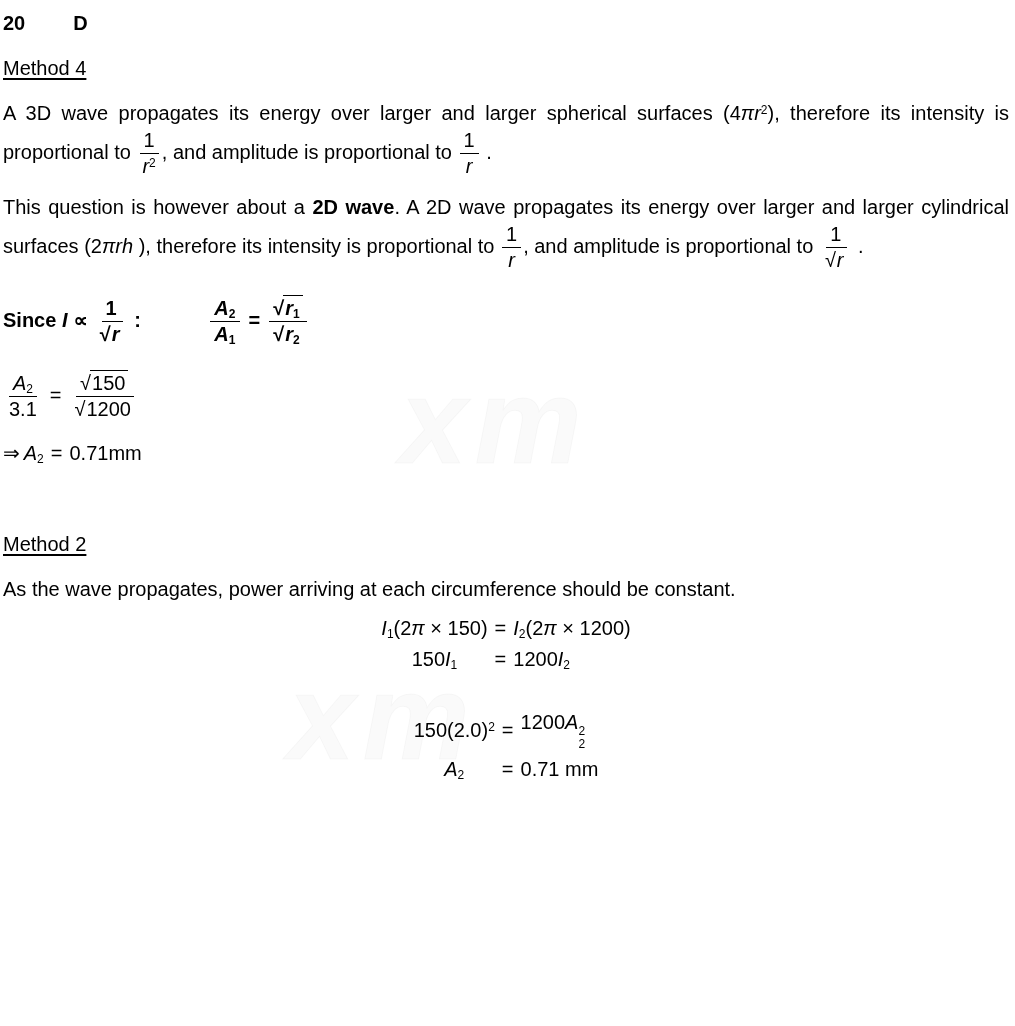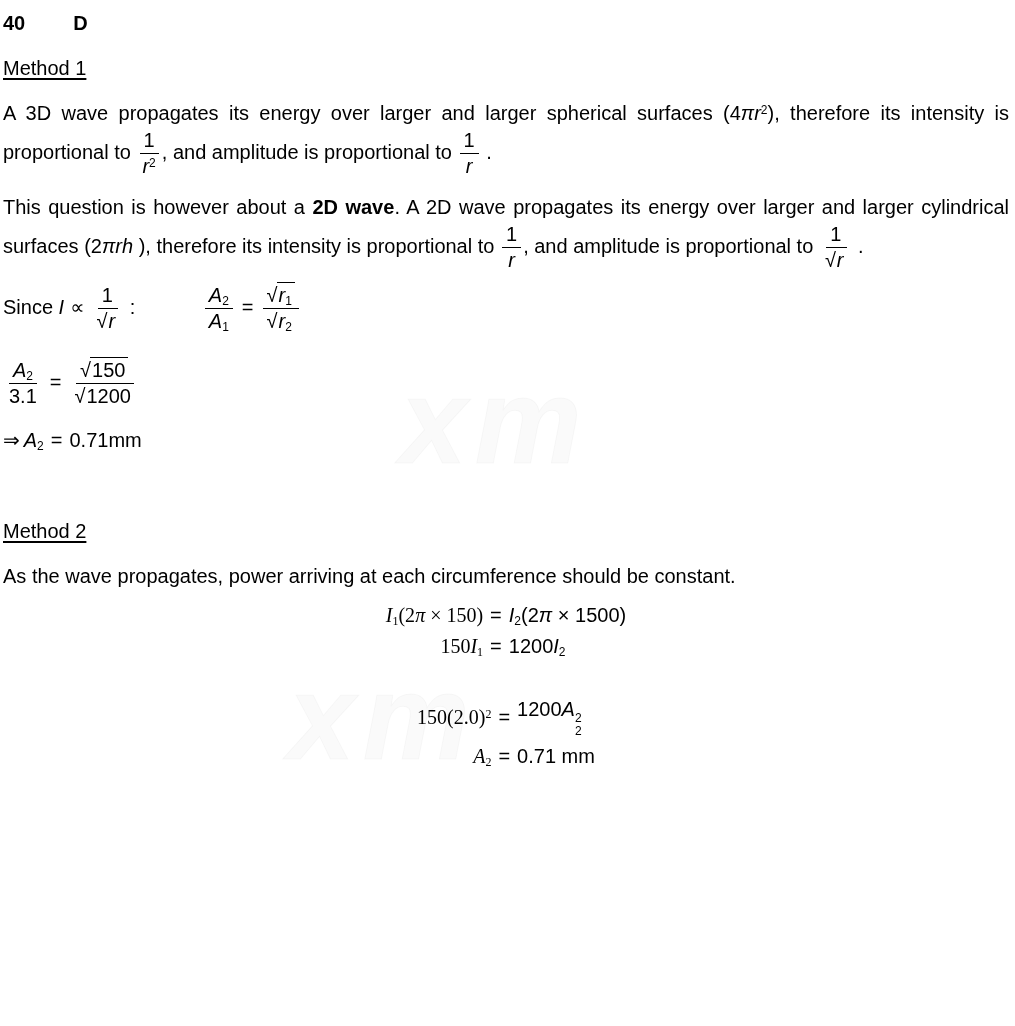--- a/index.html
+++ b/index.html
@@ -33,21 +33,21 @@
   .header-row { display: flex; gap: 48px; font-weight: bold; margin: 2px 0 22px 0; }
 
   .method-heading {
     text-decoration: underline;
     text-underline-offset: 3px;
     margin-bottom: 18px;
   }
 
   p.body-text { text-align: justify; line-height: 1.55; }
   .p1 { margin-bottom: 14px; }
-  .p2 { margin-bottom: 12px; }
+  .p2 { margin-bottom: 25px; }
   .m2p1 { margin-bottom: 8px; text-align: left; }
   .m2p2 { margin-bottom: 10px; text-align: left; }
 
   i, .it { font-style: italic; }
   b { font-weight: bold; }
 
   sup { font-size: 0.6em; vertical-align: 0.5em; line-height: 0; }
   sub { font-size: 0.6em; vertical-align: -0.25em; line-height: 0; }
 
   
@@ -71,53 +71,53 @@
   
   .ss {
     display: inline-flex;
     flex-direction: column;
     align-items: flex-start;
     font-size: 0.6em;
     line-height: 1.05;
     vertical-align: -0.5em;
   }
 
-  .since-row { margin-bottom: 26px; }
+  .since-row { margin-bottom: 26px; font-weight: bold; }
   .since-row .ratio-eq { margin-left: 62px; }
   .rel-sign { margin: 0 7px; }
   .prop-sign { margin: 0 6px; }
 
   .calc-row { margin-bottom: 18px; }
   .result-row { margin-bottom: 66px; line-height: 1.4; }
   .result-row .arrow { margin-right: 4px; }
 
   
   .eqt { display: table; margin: 0 auto; }
   .eqr { display: table-row; }
   .eqc { display: table-cell; padding: 4px 0; vertical-align: middle; white-space: nowrap; }
-  .eqc.l { text-align: right; font-family: Liberation Serif, serif; }
+  .eqc.l { text-align: center; }
   .eqc.m { padding: 4px 7px; text-align: center; }
   .eqc.r { text-align: left; }
   .eqblock1 { margin-bottom: 32px; }
   .eqblock2 { margin-bottom: 4px; }
 </style>
 </head>
 <body>
 
 <div class="watermark wm1">xm</div>
 <div class="watermark wm2">xm</div>
 
 <div class="content">
 
   <div class="header-row">
-    <span>40</span>
+    <span>20</span>
     <span>D</span>
   </div>
 
-  <div class="method-heading">Method 1</div>
+  <div class="method-heading">Method 4</div>
 
   <p class="body-text p1">
     <span>A 3D wave propagates its energy over larger and larger spherical surfaces (</span><span><span>4</span><i>π</i><i>r</i><sup>2</sup></span><span>), therefore its intensity is proportional to</span>
     <span class="frac">
       <span class="num">1</span>
       <span class="den"><i>r</i><sup>2</sup></span>
     </span><span>, and amplitude is proportional to</span>
     <span class="frac">
       <span class="num">1</span>
       <span class="den"><i>r</i></span>
@@ -172,21 +172,21 @@
   </div>
 
   <div class="method-heading">Method 2</div>
 
   <p class="body-text m2p1">As the wave propagates, power arriving at each circumference should be constant.</p>
 
   <div class="eqt eqblock1">
     <div class="eqr">
       <span class="eqc l"><i>I</i><sub>1</sub><span>(2</span><i>π</i><span> × 150)</span></span>
       <span class="eqc m">=</span>
-      <span class="eqc r"><i>I</i><sub>2</sub><span>(2</span><i>π</i><span> × 1500)</span></span>
+      <span class="eqc r"><i>I</i><sub>2</sub><span>(2</span><i>π</i><span> × 1200)</span></span>
     </div>
     <div class="eqr">
       <span class="eqc l"><span>150</span><i>I</i><sub>1</sub></span>
       <span class="eqc m">=</span>
       <span class="eqc r"><span>1200</span><i>I</i><sub>2</sub></span>
     </div>
   </div>
 
 
   <div class="eqt eqblock2">

